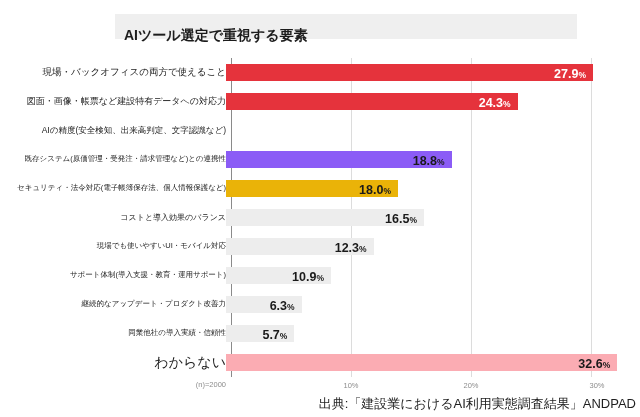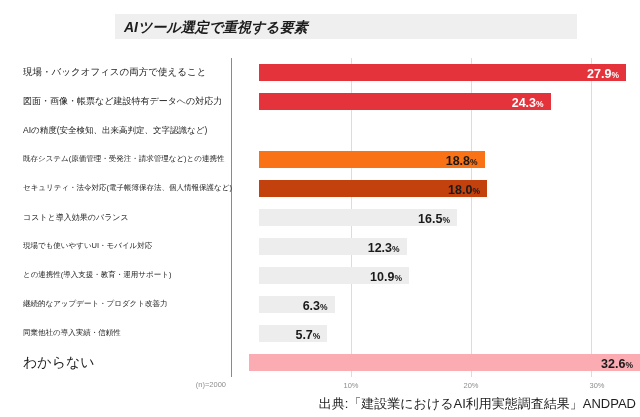--- a/index.html
+++ b/index.html
@@ -2,33 +2,33 @@
 <html><head>
 <meta charset="utf-8">
 <style>
   html,body{margin:0;padding:0;background:#fff;}
   body{width:640px;height:417px;overflow:hidden;
        font-family:"Liberation Sans","DejaVu Sans",sans-serif;}
   .page{position:relative;width:640px;height:417px;background:#fff;}
 
   
   .title-box{margin:14px 0 12px 115px;width:462px;height:25px;box-sizing:border-box;
-             background:#efefef;padding:4px 9px;font-style:italic;}
+             background:#efefef;padding:12px 9px;}
   .title-box span{font-size:14px;font-weight:bold;color:#1c1c1c;line-height:17px;}
 
   
   .chart{position:relative;margin-top:19px;}
   .grid{position:absolute;left:231px;top:0;height:319px;right:0;z-index:0;}
   .gridline{position:absolute;top:0;bottom:0;width:1px;background:#dcdcdc;}
   .axisline{position:absolute;top:0;bottom:0;left:0;width:1px;background:#8a8a8a;}
 
   .rows{position:relative;z-index:1;}
   .row{display:flex;height:29px;align-items:center;}
-  .row-label{width:226px;padding-right:10px;text-align:left;color:#222;
-             font-size:7.5px;line-height:1.15;margin-left:23px;}
+  .row-label{width:226px;padding-right:0;text-align:right;color:#222;
+             font-size:7.5px;line-height:1.15;}
   .row:nth-child(1) .row-label{font-size:9.5px;}
   .row:nth-child(2) .row-label{font-size:9px;}
   .row:nth-child(3) .row-label{font-size:8.5px;}
   .row:nth-child(6) .row-label{font-size:8px;}
   .row:nth-child(11) .row-label{font-size:14px;}
   .bar-track{flex:1;height:29px;display:flex;align-items:center;}
   .bar{height:17px;display:flex;align-items:center;justify-content:flex-end;
        padding-right:7px;box-sizing:border-box;overflow:visible;}
   .val{font-weight:bold;white-space:nowrap;line-height:1;}
   .val .num{font-size:12.5px;}
@@ -76,29 +76,29 @@
               <span class="val" style="color: rgb(255, 255, 255);"><span class="num">24.3</span><span class="pct">%</span></span>
             </div>
           </div>
         </div>
         <div class="row">
           <div class="row-label">AIの精度(安全検知、出来高判定、文字認識など)</div>
         </div>
         <div class="row">
           <div class="row-label">既存システム(原価管理・受発注・請求管理など)との連携性</div>
           <div class="bar-track">
-            <div class="bar" style="width: 225.6px; background: #f97316;">
+            <div class="bar" style="width: 225.6px; background: #8b5cf6;">
               <span class="val" style="color: rgb(26, 26, 26);"><span class="num">18.8</span><span class="pct">%</span></span>
             </div>
           </div>
         </div>
         <div class="row">
           <div class="row-label">セキュリティ・法令対応(電子帳簿保存法、個人情報保護など)</div>
           <div class="bar-track">
-            <div class="bar" style="width: 228px; background: #c2410c;">
+            <div class="bar" style="width: 172px; background: #eab308;">
               <span class="val" style="color: rgb(26, 26, 26);"><span class="num">18.0</span><span class="pct">%</span></span>
             </div>
           </div>
         </div>
         <div class="row">
           <div class="row-label">コストと導入効果のバランス</div>
           <div class="bar-track">
             <div class="bar" style="width: 198px; background: rgb(237, 237, 237);">
               <span class="val" style="color: rgb(26, 26, 26);"><span class="num">16.5</span><span class="pct">%</span></span>
             </div>
@@ -106,23 +106,23 @@
         </div>
         <div class="row">
           <div class="row-label">現場でも使いやすいUI・モバイル対応</div>
           <div class="bar-track">
             <div class="bar" style="width: 147.6px; background: rgb(237, 237, 237);">
               <span class="val" style="color: rgb(26, 26, 26);"><span class="num">12.3</span><span class="pct">%</span></span>
             </div>
           </div>
         </div>
         <div class="row">
-          <div class="row-label">との連携性(導入支援・教育・運用サポート)</div>
+          <div class="row-label">サポート体制(導入支援・教育・運用サポート)</div>
           <div class="bar-track">
-            <div class="bar" style="width: 150px; background: rgb(237, 237, 237);">
+            <div class="bar" style="width: 105px; background: rgb(237, 237, 237);">
               <span class="val" style="color: rgb(26, 26, 26);"><span class="num">10.9</span><span class="pct">%</span></span>
             </div>
           </div>
         </div>
         <div class="row">
           <div class="row-label">継続的なアップデート・プロダクト改善力</div>
           <div class="bar-track">
             <div class="bar" style="width: 75.6px; background: rgb(237, 237, 237);">
               <span class="val" style="color: rgb(26, 26, 26);"><span class="num">6.3</span><span class="pct">%</span></span>
             </div>

